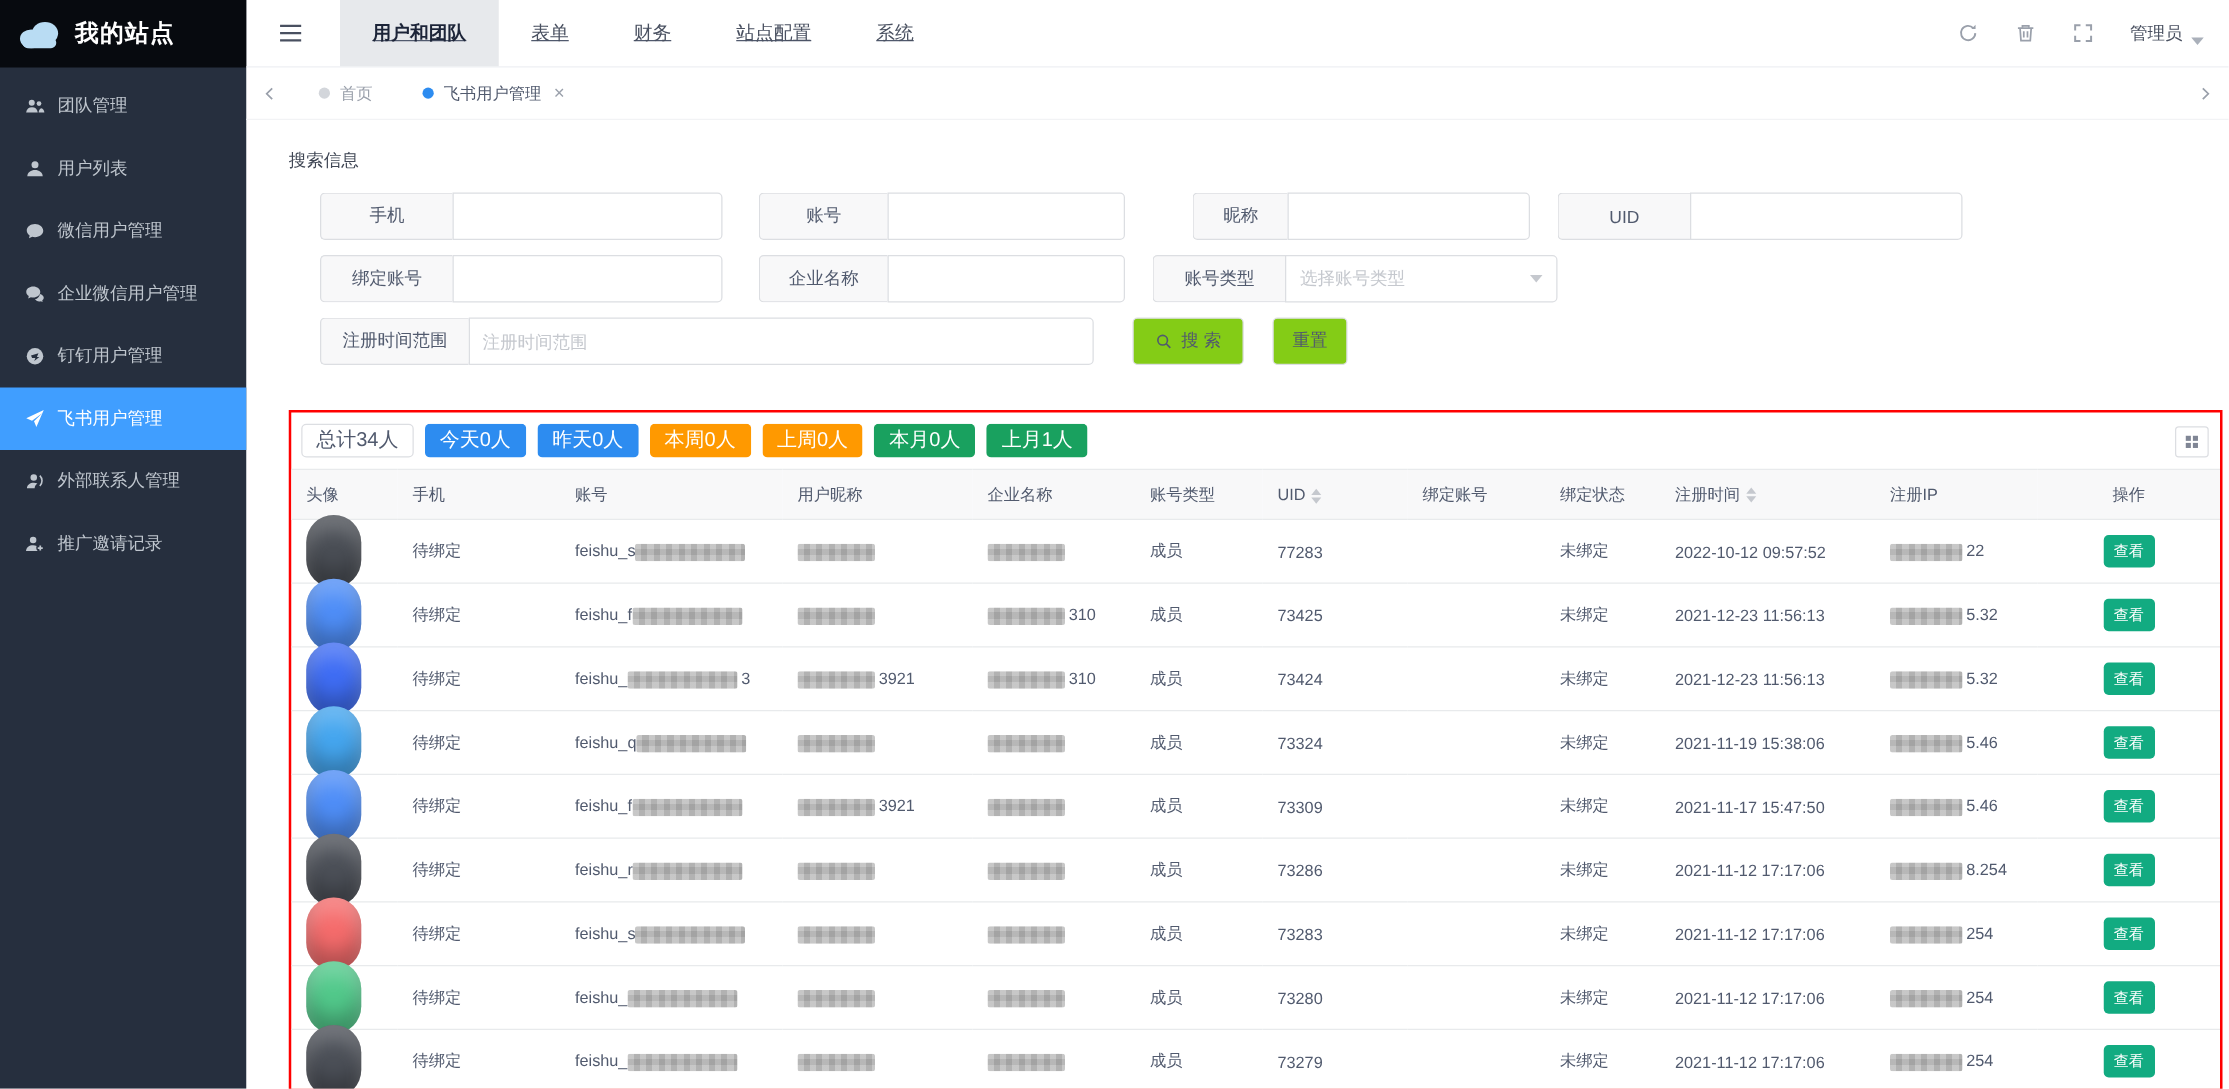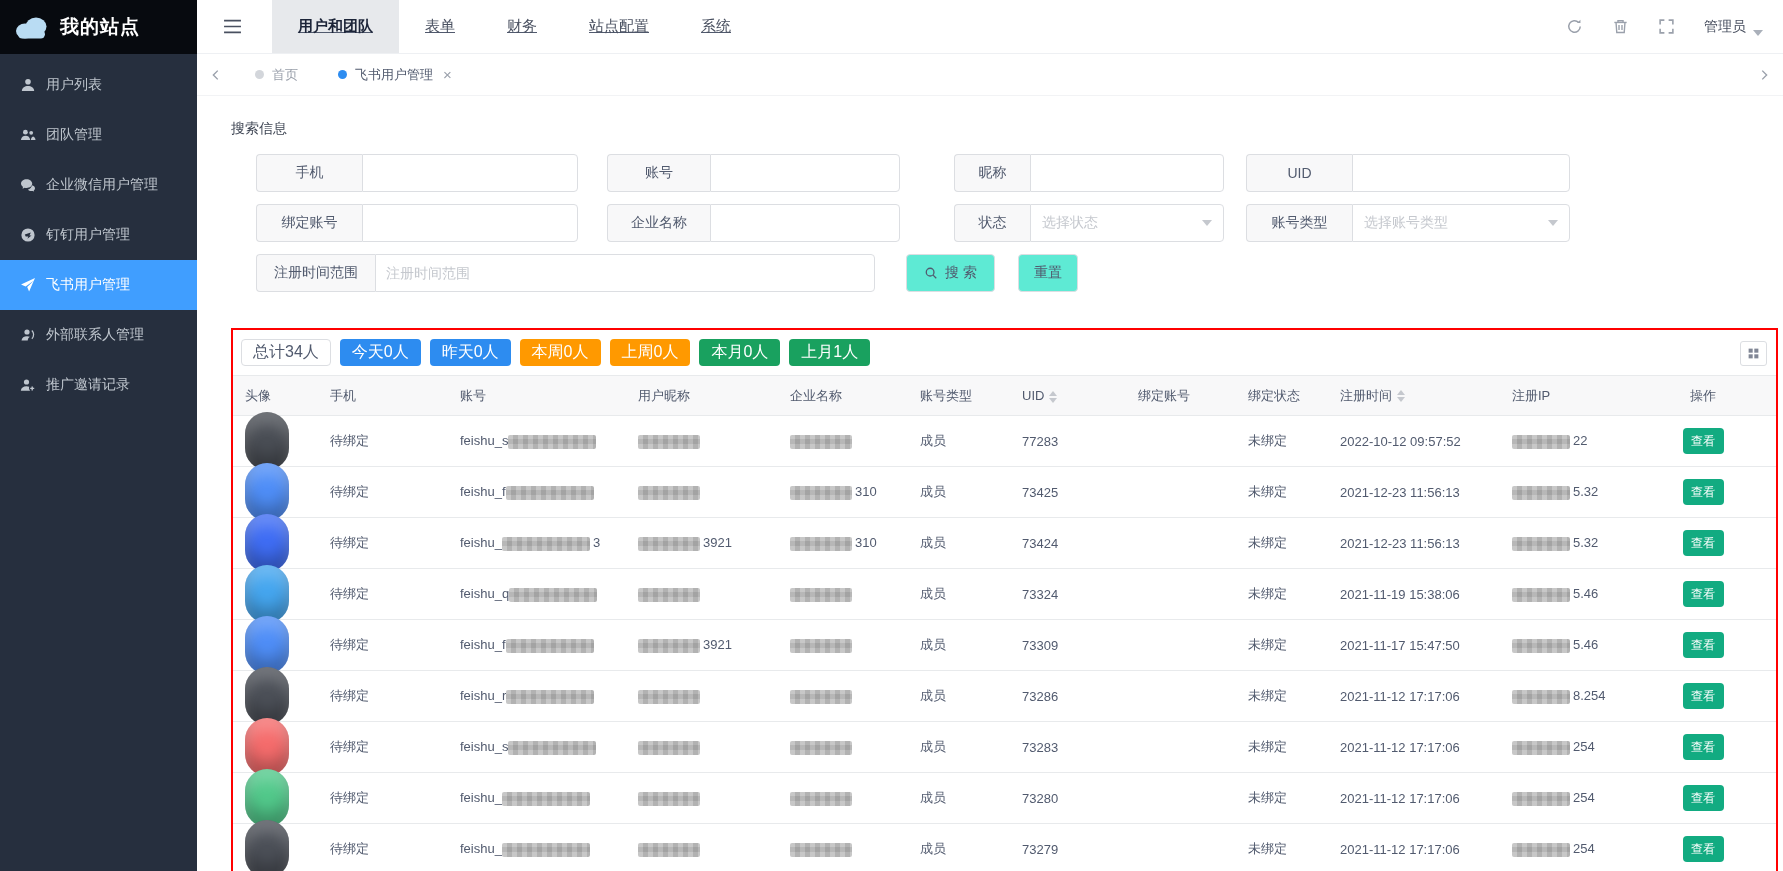--- a/index.html
+++ b/index.html
@@ -61,21 +61,21 @@
   .fin::placeholder { color:#c5c8ce; }
   .fselect { border:1px solid #dcdee2; border-radius:0 4px 4px 0; background:#fff; display:flex; align-items:center;
              justify-content:space-between; padding:0 11px; font-size:14px; color:#c5c8ce; cursor:pointer; }
   .sel-caret { width:0; height:0; border-left:5px solid transparent; border-right:5px solid transparent; border-top:6px solid #c5c8ce; }
   .c1 .flabel{width:106px}.c1 .fin{width:216px}
   .c2 .flabel{width:103px}.c2 .fin{width:190px}
   .c3 .flabel{width:76px}.c3 .fin,.c3 .fselect{width:194px}
   .c4 .flabel{width:106px}.c4 .fin,.c4 .fselect{width:218px}
   .c2{margin-left:29px}.c3{margin-left:54px}.c4{margin-left:22px}
   .cdate .flabel{width:119px}.cdate .fin{width:500px}
-  .btn { height:38px; background:#5eead4; border:1px solid #dcdee2; border-radius:4px; font-size:14px; color:#515a6e;
+  .btn { height:38px; background:#84cc16; border:1px solid #dcdee2; border-radius:4px; font-size:14px; color:#515a6e;
          display:inline-flex; align-items:center; justify-content:center; gap:7px; cursor:pointer;
          font-family:"Liberation Sans","DejaVu Sans",sans-serif; }
   .btn svg { width:14px; height:14px; }
   .search-btn { margin-left:31px; width:89px; }
   .reset-btn { margin-left:23px; width:60px; }
 
   
   .red-box { margin:36px 5px 0 34px; border:2px solid var(--annot); height:545px; position:relative; overflow:hidden; background:#fff; }
   .stats-bar { display:flex; align-items:center; gap:9px; padding:9px 10px 9px 8px; }
   .stat-btn { height:27px; padding:0 11px; border-radius:4px; font-size:16px; display:inline-flex; align-items:center;
@@ -121,36 +121,44 @@
             <ellipse cx="24" cy="13.5" rx="10.5" ry="9"></ellipse>
             <rect x="6" y="17" width="27" height="8.5" rx="4.2"></rect>
           </svg>
       </span>
       <span class="logo-title">我的站点</span>
     </div>
     <nav class="side-nav">
         <div class="side-item">
           <span class="icon">
             <svg viewBox="0 0 16 16" fill="currentColor">
-              <circle cx="8" cy="4.8" r="2.8"></circle>
-              <path d="M1.8 14c.3-3.2 2.9-5 6.2-5s5.9 1.8 6.2 5z"></path>
-            </svg>
-          </span>
-          <span class="side-label">用户列表</span>
-        </div>
-        <div class="side-item">
-          <span class="icon">
-            <svg viewBox="0 0 16 16" fill="currentColor">
               <circle cx="5.4" cy="5.2" r="2.4"></circle>
               <circle cx="11.2" cy="5.8" r="1.9"></circle>
               <path d="M.9 13c.3-2.7 2.2-4.2 4.7-4.2s4.3 1.5 4.6 4.2z"></path>
               <path d="M10.9 13c.1-1.7.9-3.1 2.2-3.4 1.3.2 2.3 1.7 2.4 3.4z"></path>
             </svg>
           </span>
           <span class="side-label">团队管理</span>
+        </div>
+        <div class="side-item">
+          <span class="icon">
+            <svg viewBox="0 0 16 16" fill="currentColor">
+              <circle cx="8" cy="4.8" r="2.8"></circle>
+              <path d="M1.8 14c.3-3.2 2.9-5 6.2-5s5.9 1.8 6.2 5z"></path>
+            </svg>
+          </span>
+          <span class="side-label">用户列表</span>
+        </div>
+        <div class="side-item">
+          <span class="icon">
+            <svg viewBox="0 0 16 16" fill="currentColor">
+              <path d="M8 2.2c-3.7 0-6.6 2.3-6.6 5.1 0 1.6.9 3 2.3 4l-.5 2.3 2.6-1.2c.7.2 1.4.3 2.2.3 3.7 0 6.6-2.3 6.6-5.1S11.7 2.2 8 2.2z"></path>
+            </svg>
+          </span>
+          <span class="side-label">微信用户管理</span>
         </div>
         <div class="side-item">
           <span class="icon">
             <svg viewBox="0 0 16 16" fill="currentColor">
               <path d="M6.6 2.2C3.5 2.2 1 4.1 1 6.5c0 1.3.8 2.5 2 3.3l-.4 1.9 2.1-1c.6.2 1.2.3 1.9.3 3.1 0 5.6-1.9 5.6-4.4S9.7 2.2 6.6 2.2z"></path>
               <path d="M11.9 8.2c1.8.4 3.1 1.6 3.1 3 0 .8-.5 1.6-1.2 2.1l.3 1.3-1.4-.7c-.4.1-.8.2-1.3.2-1.5 0-2.8-.7-3.4-1.7 2-.3 3.6-1.9 3.9-4.2z"></path>
             </svg>
           </span>
           <span class="side-label">企业微信用户管理</span>
         </div>
@@ -297,27 +305,20 @@
         </div>
 
         <div class="form-row">
           <div class="fgroup c1">
             <span class="flabel">绑定账号</span>
             <input class="fin" style="">
           </div>
           <div class="fgroup c2">
             <span class="flabel">企业名称</span>
             <input class="fin" style="">
-          </div>
-          <div class="fgroup c3">
-            <span class="flabel">状态</span>
-            <div class="fselect">
-              <span>选择状态</span>
-              <span class="sel-caret"></span>
-            </div>
           </div>
           <div class="fgroup c4">
             <span class="flabel">账号类型</span>
             <div class="fselect">
               <span>选择账号类型</span>
               <span class="sel-caret"></span>
             </div>
           </div>
         </div>
 

